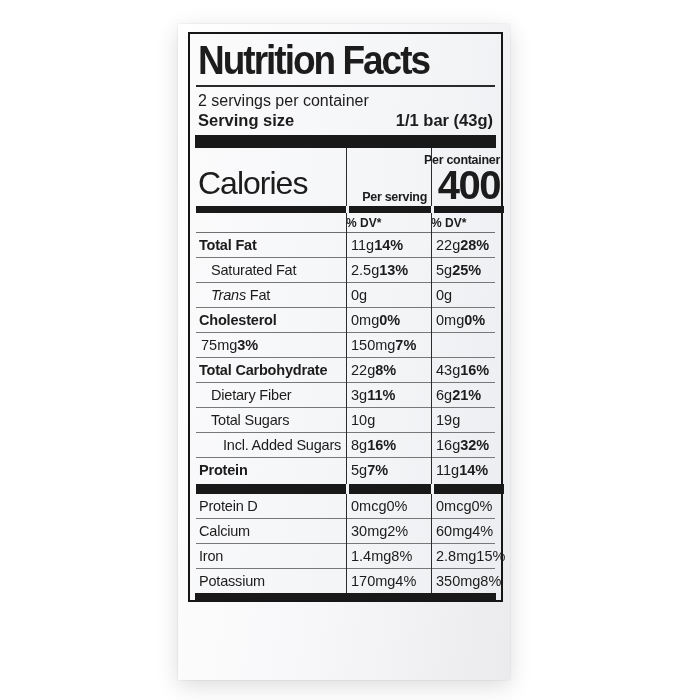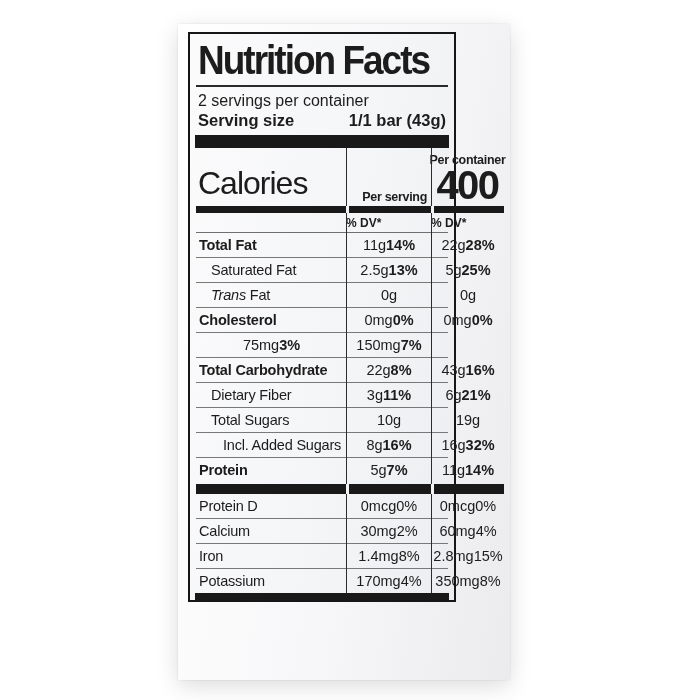--- a/index.html
+++ b/index.html
@@ -11,21 +11,21 @@
     position:relative;
     overflow:hidden;
   }
   
   .package {
     position:absolute; left:178px; top:24px; width:332px; height:656px;
     background:linear-gradient(100deg,#ffffff 0%,#f7f7f9 55%,#ebebee 100%);
     box-shadow:0 6px 22px rgba(0,0,0,.14), 0 0 2px rgba(0,0,0,.10);
   }
   .label {
-    position:absolute; left:188px; top:32px; width:268px;
+    position:absolute; left:188px; top:32px; width:315px;
     border:2px solid #161616;
     background:linear-gradient(100deg,#fbfbfc 0%,#f4f5f7 60%,#ecedf0 100%);
     padding:0 6px;
   }
   .title {
     font-weight:bold; font-size:37px; letter-spacing:-2px;
     line-height:1.0; padding:6px 2px 4px 2px;
     transform:scaleY(1.08); transform-origin:top left;
     white-space:nowrap;
   }
@@ -41,36 +41,36 @@
   
   .cols { position:relative; }
   .vline { position:absolute; top:0; bottom:0; width:1px; background:#2c2c2c; z-index:3; }
   .vline.v1 { left:150px; }
   .vline.v2 { left:235px; }
   .grid3 { display:grid; grid-template-columns:150px 85px 73px; }
 
   .cal-row { align-items:end; padding-top:2px; }
   .cal-word { font-weight:normal; font-size:32px; letter-spacing:-1px; padding:0 0 2px 2px; }
   .cal-col { display:flex; flex-direction:column; align-items:flex-end; padding-right:4px; }
-  .cal-col.pc { align-items:center; padding-left:4px; }
+  .cal-col.pc { align-items:flex-end; padding-left:4px; }
   .cal-head { font-weight:bold; font-size:12.5px; letter-spacing:-0.3px; white-space:nowrap; padding-top:3px; }
   .cal-num { font-weight:bold; font-size:40px; letter-spacing:-1.5px; line-height:0.92; }
 
   .seg-bar .seg { height:7px; background:#191919; position:relative; z-index:4; }
   .seg-bar .seg + .seg { border-left:3px solid #f2f3f5; }
   .seg-bar.mid .seg { height:10px; }
   .seg-bar { margin-top:2px; }
 
   .dv-row { border-bottom:1px solid #6f6f6f; }
   .dv-cell { text-align:left; font-weight:bold; font-size:12px; padding:3px 4px 2px 0; }
 
   .row { border-bottom:1px solid #787878; align-items:center; }
   .cell.name { font-size:14.5px; letter-spacing:-0.2px; padding:4px 2px 4px 3px; white-space:nowrap; }
   .cell.name.b { font-weight:bold; }
-  .cell.val { display:flex; justify-content:center; align-items:baseline; padding:4px 4px 4px 5px; font-size:14.5px; }
+  .cell.val { display:flex; justify-content:flex-start; align-items:baseline; padding:4px 4px 4px 5px; font-size:14.5px; }
   .cell.val .dv { font-weight:bold; }
   .vits .cell.val .dv { font-weight:normal; }
   .vits .row:last-child { border-bottom:none; }
   .nutrients .row:last-child { border-bottom:none; }
   i { font-style:italic; }
 
   .footnote {
     font-size:11.5px; line-height:1.28; letter-spacing:-0.2px;
     padding:4px 2px 7px 2px; color:#222;
   }

